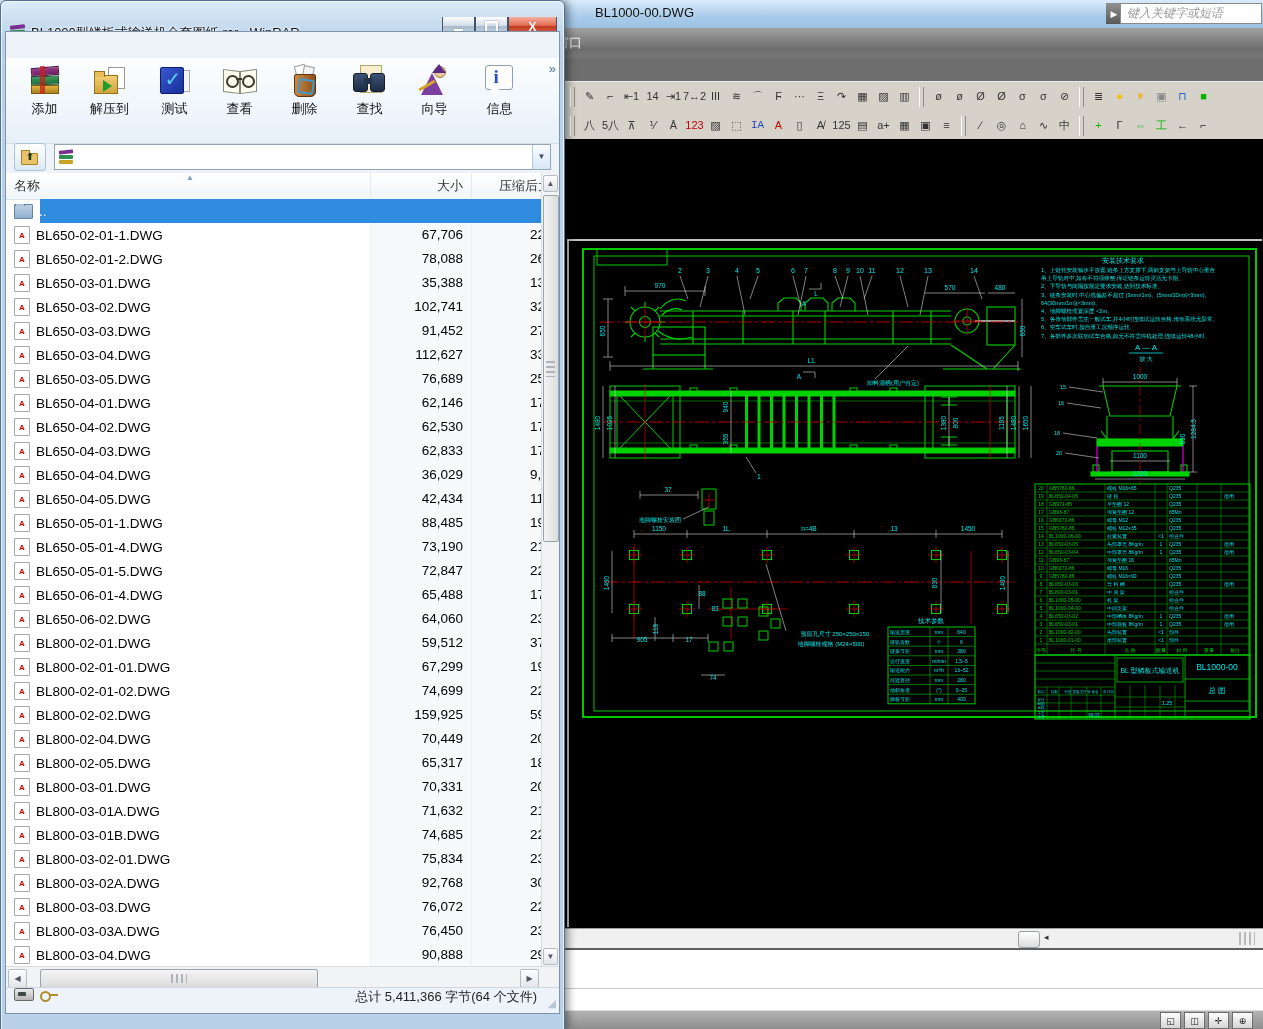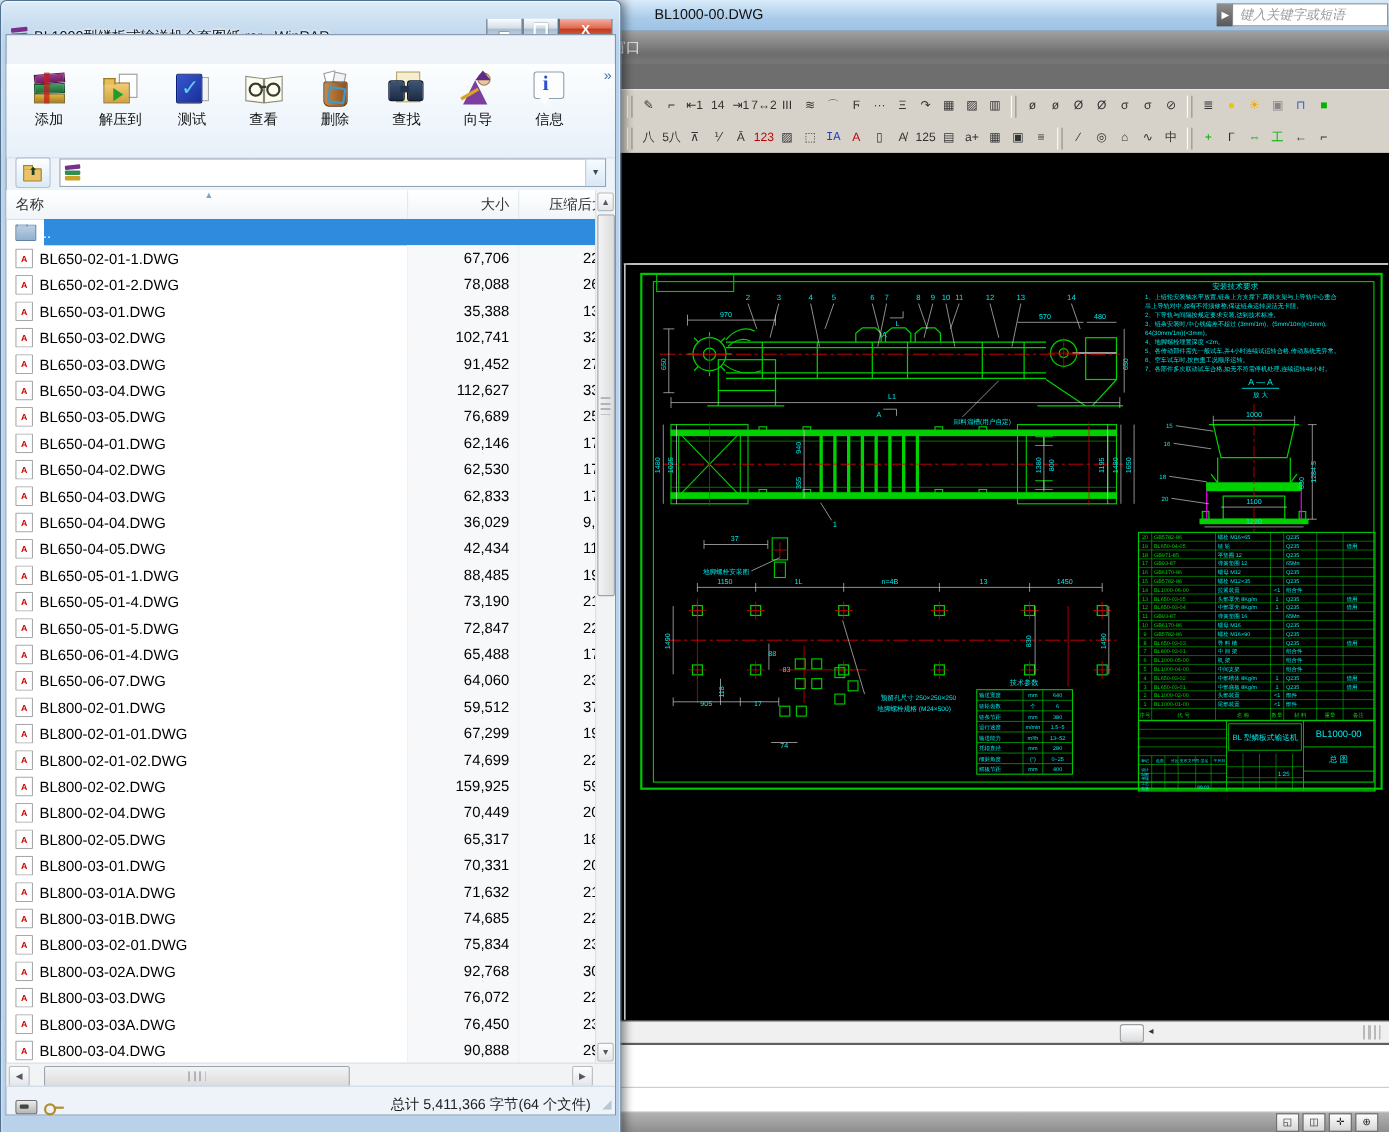--- a/index.html
+++ b/index.html
@@ -111,21 +111,21 @@
   .wr-hthumb{position:absolute;left:34px;top:2px;width:276px;height:17px;background:linear-gradient(#f4f4f4,#dcdcdc);
      border:1px solid #9aa4ae;border-radius:2px}
   .hgrip{position:absolute;left:50%;top:4px;margin-left:-8px;width:16px;height:9px;
      background:repeating-linear-gradient(90deg,#aeb4ba 0 2px,transparent 2px 5px)}
   .wr-vscroll{position:absolute;right:0;top:0;width:17px;height:794px;background:#f2f3f4;border-left:1px solid #dadee2}
   .wr-vthumb{position:absolute;left:1px;top:22px;width:14px;height:345px;background:linear-gradient(90deg,#f4f4f4,#dcdcdc);
      border:1px solid #9aa4ae;border-radius:2px}
   .vgrip{position:absolute;top:50%;left:2px;margin-top:-8px;width:9px;height:16px;
      background:repeating-linear-gradient(#aeb4ba 0 2px,transparent 2px 5px)}
   .wr-status{position:absolute;left:0;right:0;bottom:0;height:25px;background:#eef3f9;border-top:1px solid #ccd7e3;
-     font-size:13px;color:#222;display:flex;align-items:flex-end}
+     font-size:13px;color:#222;display:flex;align-items:flex-start}
   .wr-status .left{display:flex;align-items:center;gap:6px;padding-left:8px;width:180px}
   .wr-status .right{flex:1;text-align:right;padding-right:22px}
   .grip-corner{position:absolute;right:3px;bottom:3px;color:#b9c6d4;font-size:11px}
   .ic-disk{width:18px;height:11px;background:linear-gradient(#ececec,#b5b5b5);border:1px solid #6a6a6a;
      border-radius:2px;position:relative}
   .ic-disk:before{content:"";position:absolute;left:3px;top:3px;width:8px;height:4px;background:#3d4a40;border-radius:1px}
   .ic-key{width:18px;height:10px;position:relative}
   .ic-key:before{content:"";position:absolute;left:0;top:1px;width:7px;height:7px;border:2px solid #b08f2a;border-radius:50%}
   .ic-key:after{content:"";position:absolute;left:9px;top:4px;width:9px;height:2px;background:#b08f2a;box-shadow:5px 2px 0 -1px #b08f2a,2px 2px 0 -1px #b08f2a}
 </style>
@@ -933,21 +933,21 @@
             <div class="c-name">
               <span class="fic">A</span>
               <span>BL650-06-01-4.DWG</span>
             </div>
             <div class="c-size">65,488</div>
             <div class="c-packed">17,5</div>
           </div>
           <div class="frow">
             <div class="c-name">
               <span class="fic">A</span>
-              <span>BL650-06-07.DWG</span>
+              <span>BL650-06-02.DWG</span>
             </div>
             <div class="c-size">64,060</div>
             <div class="c-packed">23,1</div>
           </div>
           <div class="frow">
             <div class="c-name">
               <span class="fic">A</span>
               <span>BL800-02-01.DWG</span>
             </div>
             <div class="c-size">59,512</div>

